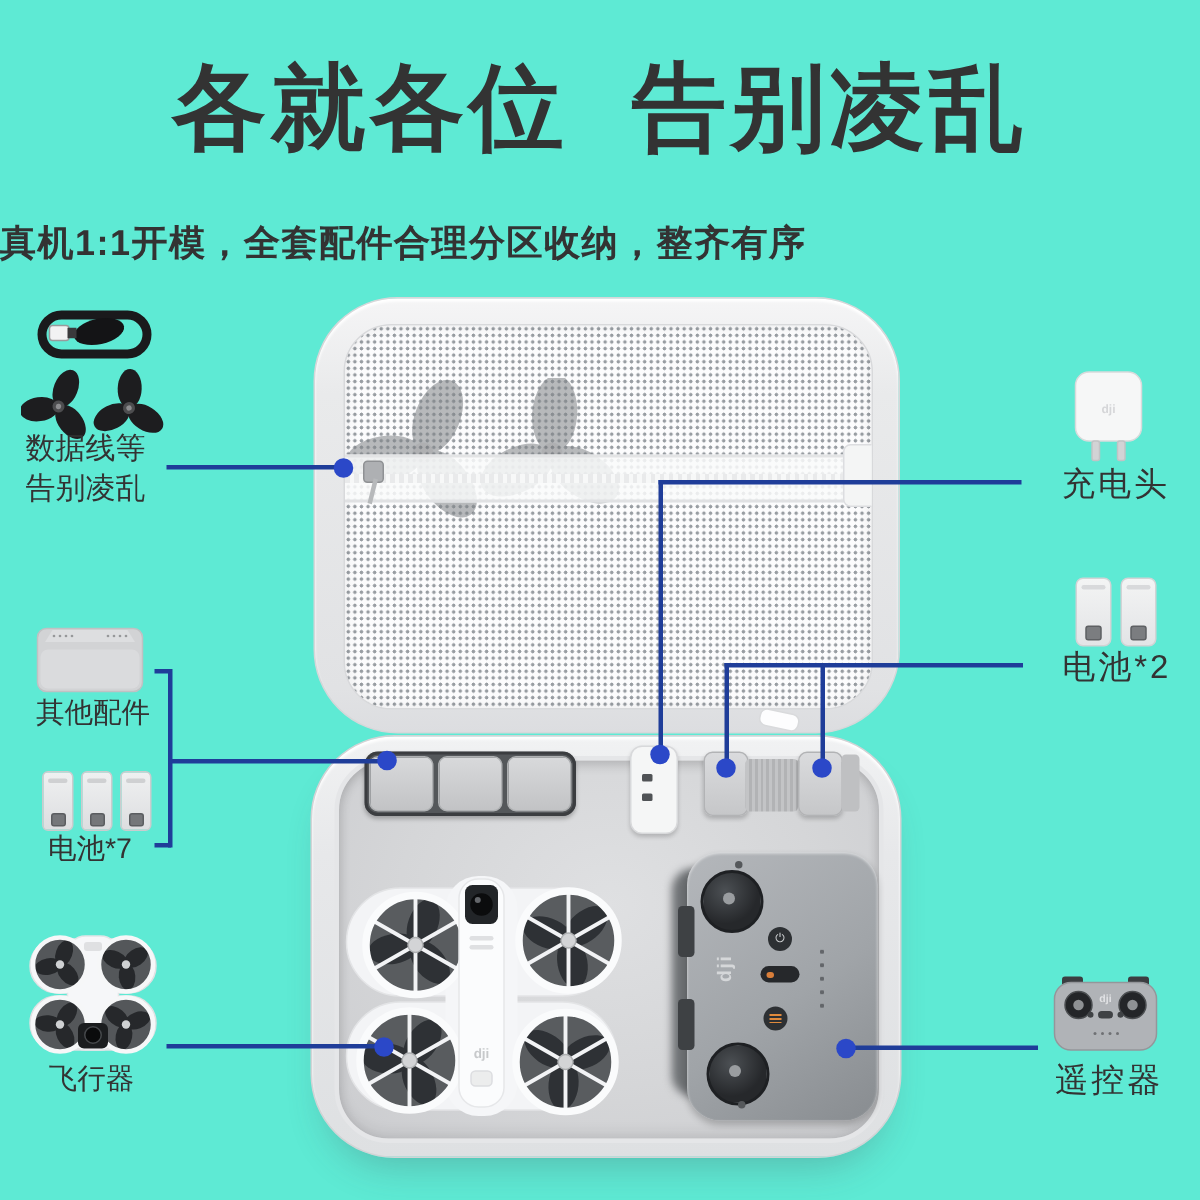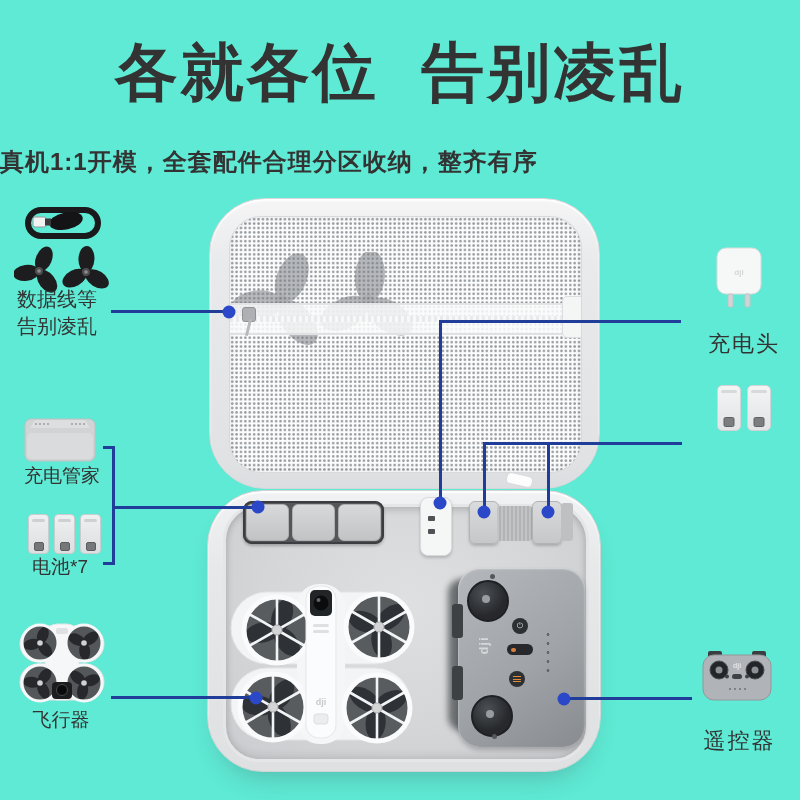--- a/index.html
+++ b/index.html
@@ -18,21 +18,21 @@
 
   
   .hline{height:3px;background:var(--accent-line);z-index:30;}
   .vline{width:3px;background:var(--accent-line);z-index:30;}
   .dot{width:13px;height:13px;border-radius:50%;background:var(--accent-dot);
        transform:translate(-50%,-50%);z-index:31;}
 
   
   .lab{font-weight:400;color:var(--label-text);z-index:20;}
   .lab.small{font-size:20px;line-height:27px;}
-  .lab.big{font-size:22px;letter-spacing:2px;margin-top:21px;}
+  .lab.big{font-size:22px;letter-spacing:2px;}
   .ctr{text-align:center;}
 
   
   .lid{left:209px;top:198px;width:389px;height:289px;border-radius:56px;
        background:linear-gradient(180deg,#f5f5f6,#e9eaeb 22%,#e1e2e4 90%,#dcdde0);
        border:1px solid #d6d7d9;box-shadow:inset 0 2px 2px #fff;z-index:5;}
   .mesh{left:19px;top:17px;width:351px;height:255px;border-radius:32px;
         background-color:#fcfcfd;
         background-image:radial-gradient(circle,#989da2 1.1px,transparent 1.4px);
         background-size:4.4px 4.4px;border:1px solid #d8d9db;
@@ -296,21 +296,21 @@
       <circle cx="12" cy="11" r="0.9"></circle>
         <circle cx="16" cy="11" r="0.9"></circle>
         <circle cx="20" cy="11" r="0.9"></circle>
         <circle cx="24" cy="11" r="0.9"></circle>
       <circle cx="48" cy="11" r="0.9"></circle>
         <circle cx="52" cy="11" r="0.9"></circle>
         <circle cx="56" cy="11" r="0.9"></circle>
         <circle cx="60" cy="11" r="0.9"></circle>
     </g>
   </svg>
-  <div class="abs lab small ctr" style="left:20px;top:462px;width:84px;font-size:19px">充电管家</div>
+  <div class="abs lab small ctr" style="left:20px;top:462px;width:84px;font-size:19px">其他配件</div>
 
   <div class="abs img" style="left:28px;top:514px;display:flex;gap:5px">
     <div class="mini-batt"></div>
     <div class="mini-batt"></div>
     <div class="mini-batt"></div>
   </div>
   <div class="abs lab small ctr" style="left:18px;top:553px;width:84px;font-size:19px">电池*7</div>
 
   <svg class="abs img" style="left:18px;top:622px" width="88" height="82" viewBox="0 0 88 82">
     <rect x="2" y="4" width="84" height="36" rx="18" fill="#f1f2f4" stroke="#e0e1e3"></rect>
@@ -369,20 +369,21 @@
     <text x="23" y="28" font-size="8" fill="#d5d6d8" text-anchor="middle" font-weight="bold">dji</text>
     <rect x="12" y="47" width="5" height="13" rx="1.5" fill="#d2d3d5" stroke="#c2c3c5"></rect>
     <rect x="29" y="47" width="5" height="13" rx="1.5" fill="#d2d3d5" stroke="#c2c3c5"></rect>
   </svg>
   <div class="abs lab big ctr" style="left:694px;top:308px;width:100px">充电头</div>
 
   <div class="abs img" style="left:717px;top:385px;display:flex;gap:6px">
     <div class="batt2"></div>
     <div class="batt2"></div>
   </div>
+  <div class="abs lab big ctr" style="left:697px;top:430px;width:95px">电池*2</div>
 
   <svg class="abs img" style="left:702px;top:648px" width="70" height="54" viewBox="0 0 70 54">
     <rect x="6" y="3" width="14" height="8" rx="2" fill="#3b3e41"></rect>
     <rect x="50" y="3" width="14" height="8" rx="2" fill="#3b3e41"></rect>
     <rect x="1" y="7" width="68" height="45" rx="11" fill="#b0b3b7" stroke="#94969a"></rect>
     <circle cx="17" cy="22" r="9" fill="#232528" stroke="#4b4e51"></circle>
       <circle cx="17" cy="22" r="3.5" fill="#8e9194"></circle>
     <circle cx="53" cy="22" r="9" fill="#232528" stroke="#4b4e51"></circle>
       <circle cx="53" cy="22" r="3.5" fill="#8e9194"></circle>
     <text x="35" y="20" font-size="7" fill="#e2e3e5" text-anchor="middle" font-weight="bold">dji</text>

